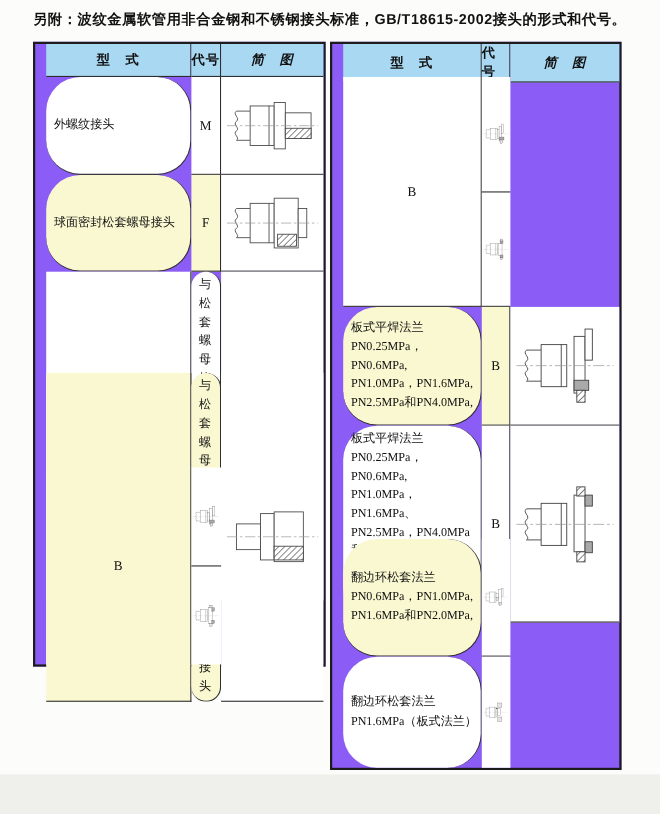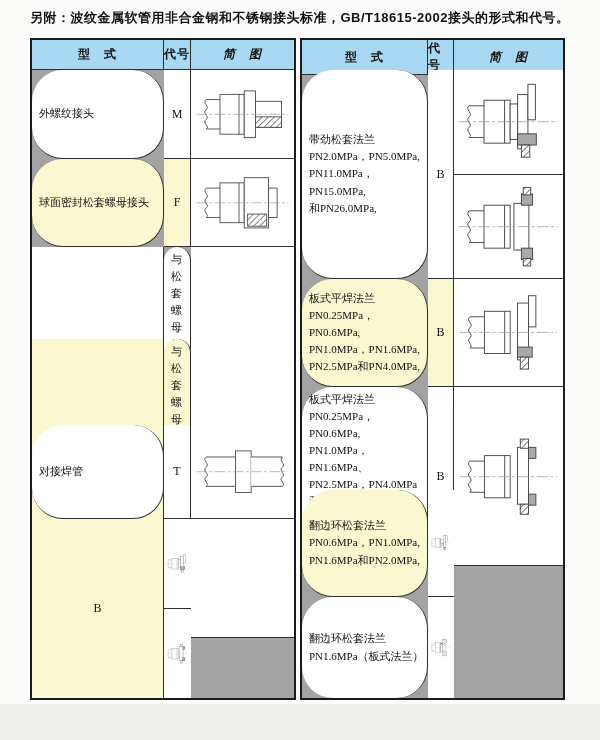--- a/index.html
+++ b/index.html
@@ -5,21 +5,21 @@
   html,body{margin:0;padding:0;}
   body{
     width:600px;height:740px;position:relative;overflow:hidden;
     background:#fcfcfa;color:#111;
     font-family:"Liberation Sans",sans-serif;
   }
   .title{
     position:absolute;left:30px;top:10px;width:545px;
     font-size:13px;font-weight:bold;letter-spacing:.5px;line-height:1.3;
   }
-  .tbl{position:absolute;top:38px;background:#a3a3a3;border:2px solid #1c1c1c;box-sizing:border-box;}
+  .tbl{position:absolute;top:38px;background:#8b5cf6;border:2px solid #1c1c1c;box-sizing:border-box;padding-left:10px;}
   #ltbl{left:30px;width:266px;}
   #rtbl{left:300px;width:265px;}
   .row{display:grid;}
   #ltbl .row{grid-template-columns:132px 27px auto;}
   #rtbl .row{grid-template-columns:126px 26px auto;}
   .c{border-right:1px solid #2e2e2e;border-bottom:1px solid #2e2e2e;box-sizing:border-box;background:#fff;min-width:0;}
   .row .c:last-child{border-right:none;font-style:italic;}
   .row:last-child .c{border-bottom:none;}
   .head .c{
     background:var(--header-bg,#a9d8f3);
@@ -140,40 +140,20 @@
             </defs>
             <rect x="14" y="27" width="28" height="30" fill="#fff" stroke="#444"></rect>
             <rect x="42" y="15" width="16" height="54" fill="#fff" stroke="#444"></rect>
             <rect x="58" y="13" width="34" height="58" fill="#fff" stroke="#444"></rect>
             <rect x="58" y="53" width="34" height="16" fill="url(#hx)" stroke="#444"></rect>
             <line x1="3" y1="42" x2="109" y2="42" stroke="#999" stroke-width="0.8" stroke-dasharray="12 3 3 3"></line>
           </svg>
         </div>
     </div>
   </div>
-  <div class="row" style="height:94px">
-    <div class="c type">对接焊管</div>
-    <div class="c code">T</div>
-    <div class="c diag">
-      <div class="dwrap">
-          <svg viewBox="0 0 112 84" preserveAspectRatio="xMidYMid meet" xmlns="http://www.w3.org/2000/svg">
-            <defs>
-              <pattern id="hx" patternUnits="userSpaceOnUse" width="5" height="5" patternTransform="rotate(45)">
-                <rect width="5" height="5" fill="#fff"></rect>
-                <line x1="2.5" y1="0" x2="2.5" y2="5" stroke="#777"></line>
-              </pattern>
-            </defs>
-            <path d="M48,25 H14 C9,29 19,33 14,37 C9,41 19,45 14,48 C9,52 19,56 14,59 H48" fill="#fff" stroke="#444"></path>
-            <rect x="48" y="18" width="18" height="48" fill="#fff" stroke="#444"></rect>
-            <path d="M66,25 H102 C97,29 107,33 102,37 C97,41 107,45 102,48 C97,52 107,56 102,59 H66" fill="#fff" stroke="#444"></path>
-            <line x1="3" y1="42" x2="109" y2="42" stroke="#999" stroke-width="0.8" stroke-dasharray="12 3 3 3"></line>
-          </svg>
-        </div>
-    </div>
-  </div>
   <div class="row hl" style="height:179px">
     <div class="c code">B</div>
     <div class="c diag split">
       <div class="dwrap">
           <svg viewBox="0 0 112 84" preserveAspectRatio="xMidYMid meet" xmlns="http://www.w3.org/2000/svg">
             <defs>
               <pattern id="hx" patternUnits="userSpaceOnUse" width="5" height="5" patternTransform="rotate(45)">
                 <rect width="5" height="5" fill="#fff"></rect>
                 <line x1="2.5" y1="0" x2="2.5" y2="5" stroke="#777"></line>
               </pattern>
@@ -212,24 +192,20 @@
   </div>
 </div>
 
 <div class="tbl" id="rtbl">
   <div class="row head" style="height:30px">
     <div class="c">型　式</div>
     <div class="c">代号</div>
     <div class="c">简　图</div>
   </div>
   <div class="row" style="height:209px">
-    <div class="c type">带劲松套法兰
-PN2.0MPa，PN5.0MPa,
-PN11.0MPa，PN15.0MPa,
-和PN26.0MPa,</div>
     <div class="c code">B</div>
     <div class="c diag split">
       <div class="dwrap">
           <svg viewBox="0 0 112 84" preserveAspectRatio="xMidYMid meet" xmlns="http://www.w3.org/2000/svg">
             <defs>
               <pattern id="hx" patternUnits="userSpaceOnUse" width="5" height="5" patternTransform="rotate(45)">
                 <rect width="5" height="5" fill="#fff"></rect>
                 <line x1="2.5" y1="0" x2="2.5" y2="5" stroke="#777"></line>
               </pattern>
             </defs>

